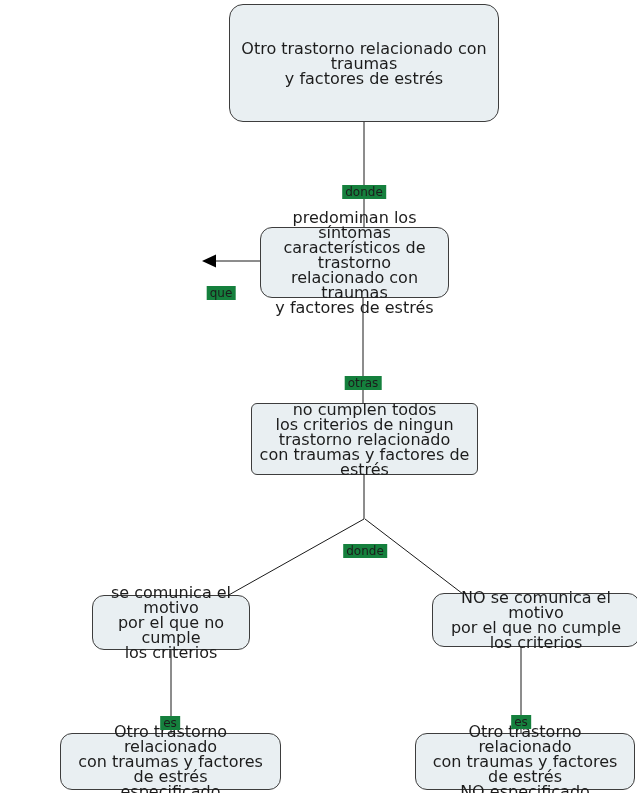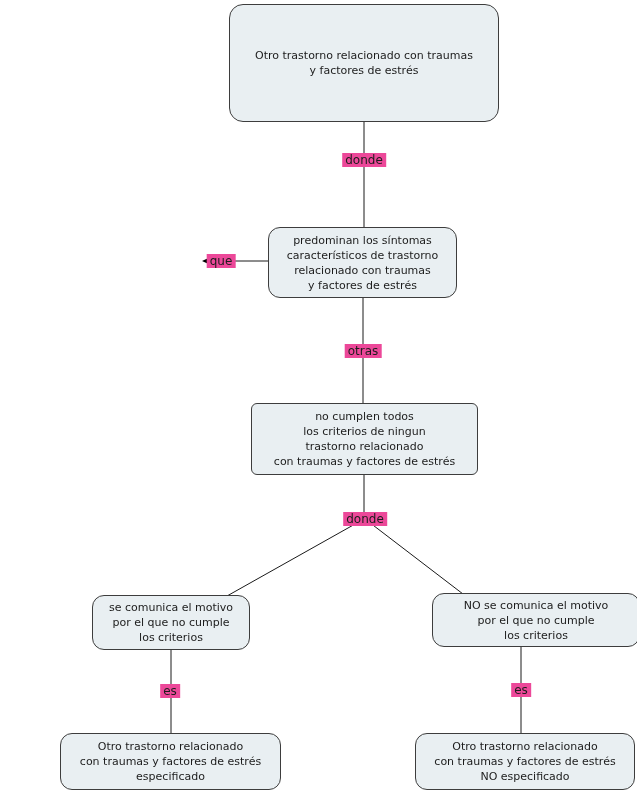--- a/index.html
+++ b/index.html
@@ -22,39 +22,40 @@
     width: 637px;
     height: 793px;
   }
   .node {
     position: absolute;
     box-sizing: border-box;
     background: #e9eff2;
     border: 1px solid #3d3d3d;
     border-radius: 12px;
     color: #1c1c1c;
-    font-size: 11px;
+    font-size: 16px;
     line-height: 15px;
     text-align: center;
     white-space: pre-line;
     display: flex;
     align-items: center;
     justify-content: center;
     padding: 15px 6px;
   }
   .node.root { border-radius: 14px; }
   .link-label {
     position: absolute;
     transform: translate(-50%, -50%);
-    background: #ec4899;
+    background: #15803d;
     color: #1c1c1c;
     font-size: 12px;
     line-height: 14px;
     padding: 0 3px;
     white-space: nowrap;
+    margin-top: 32px;
   }
 </style>
 </head>
 <body>
 
 <div class="canvas">
 
   <svg class="edges" viewBox="0 0 637 793" xmlns="http://www.w3.org/2000/svg">
     <g stroke="#1a1a1a" stroke-width="1" fill="none">
       <line x1="364" y1="122" x2="364" y2="227"></line>
@@ -66,21 +67,21 @@
       <line x1="171" y1="650" x2="171" y2="733"></line>
       <line x1="521" y1="647" x2="521" y2="733"></line>
     </g>
     <polygon points="202,261 216,254.5 216,267.5" fill="#000000"></polygon>
   </svg>
 
   <div class="node root" style="left:229px; top:4px; width:270px; height:118px;">Otro trastorno relacionado con traumas
 y factores de estrés</div>
 
 
-  <div class="node" style="left:268px; top:227px; width:189px; height:71px;">predominan los síntomas
+  <div class="node" style="left:260px; top:227px; width:189px; height:71px;">predominan los síntomas
 característicos de trastorno
 relacionado  con traumas
 y factores de estrés</div>
 
   <div class="node" style="left:251px; top:403px; width:227px; height:72px; border-radius:6px;">no cumplen todos
 los criterios de ningun
 trastorno relacionado
 con traumas y factores de estrés</div>
 
   <div class="node" style="left:92px; top:595px; width:158px; height:55px;">se comunica el motivo

